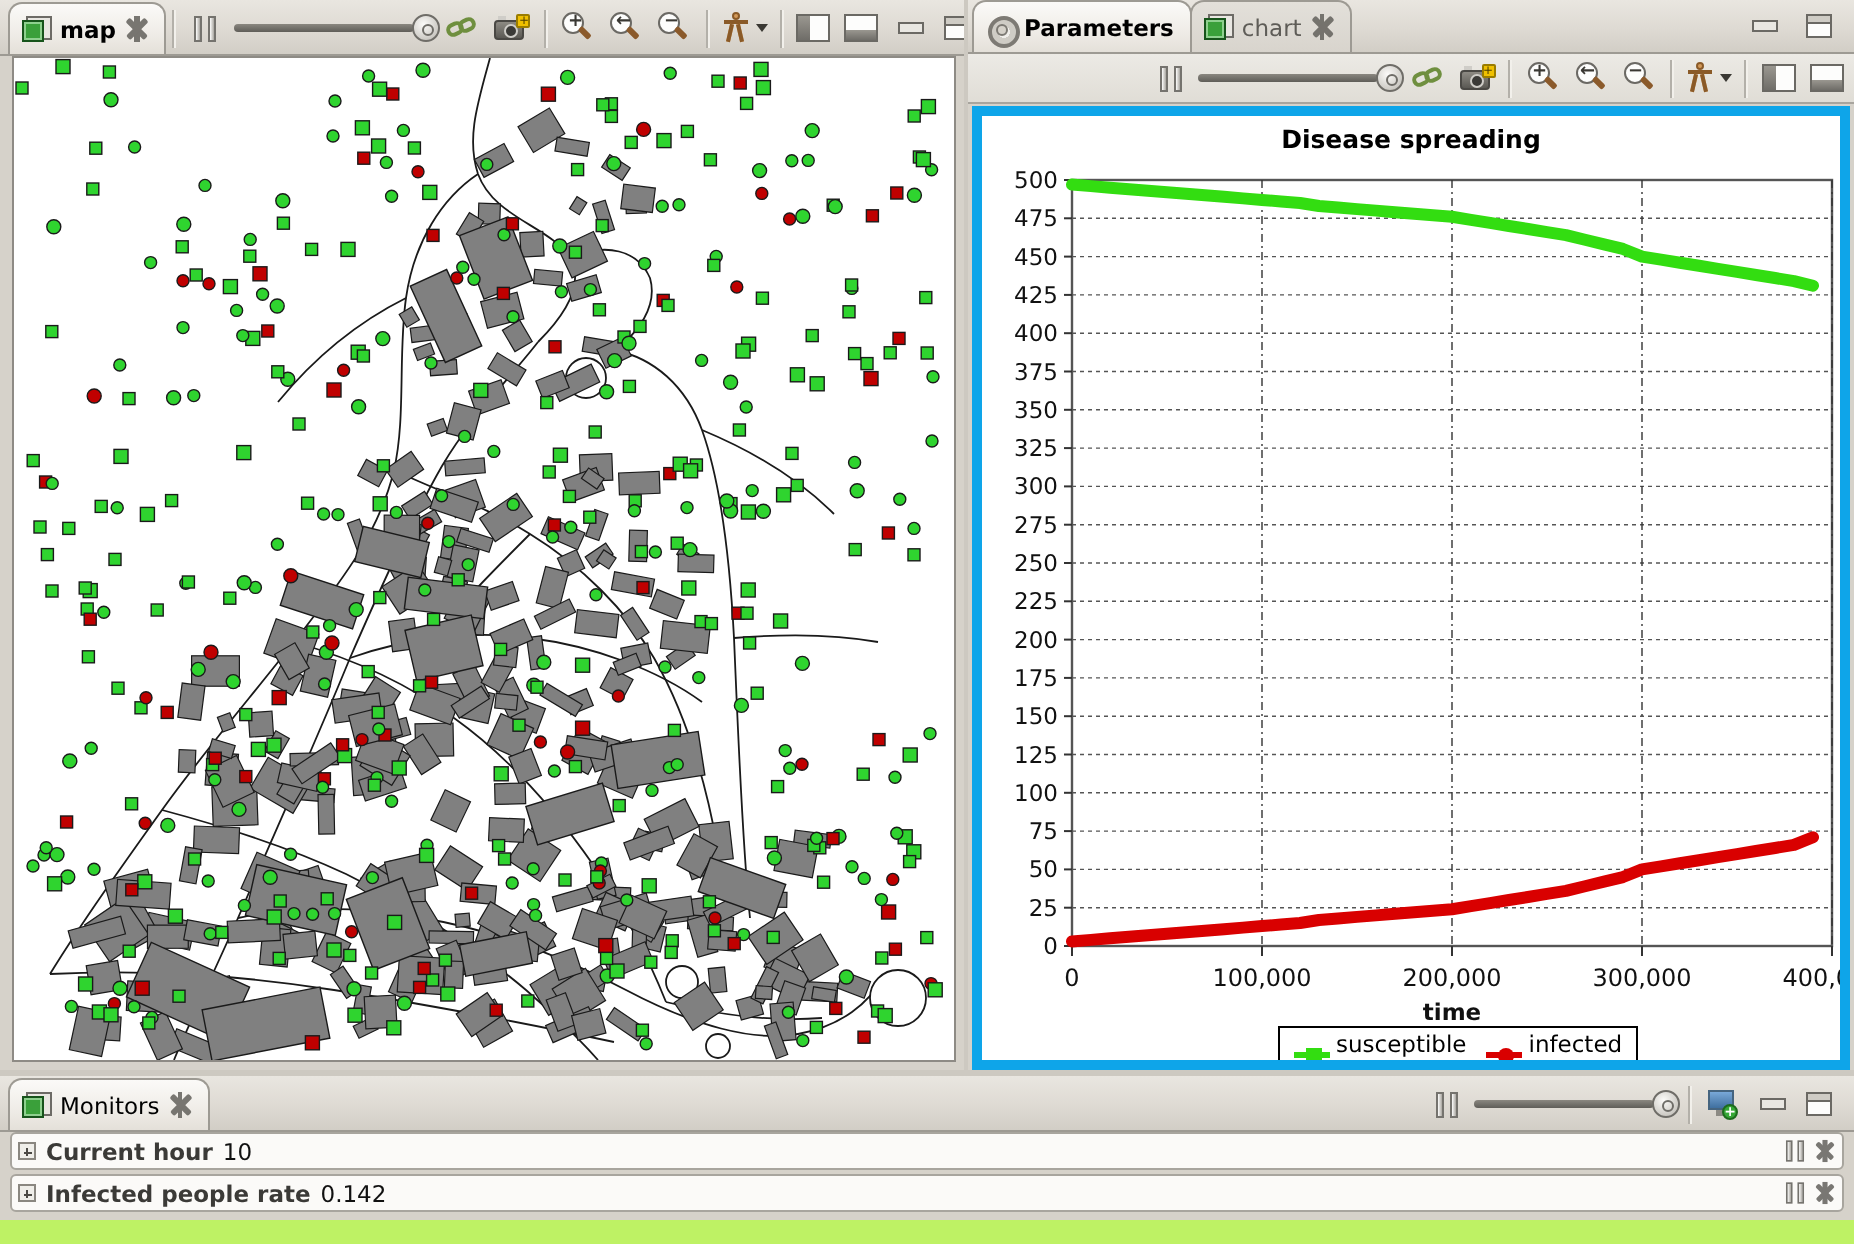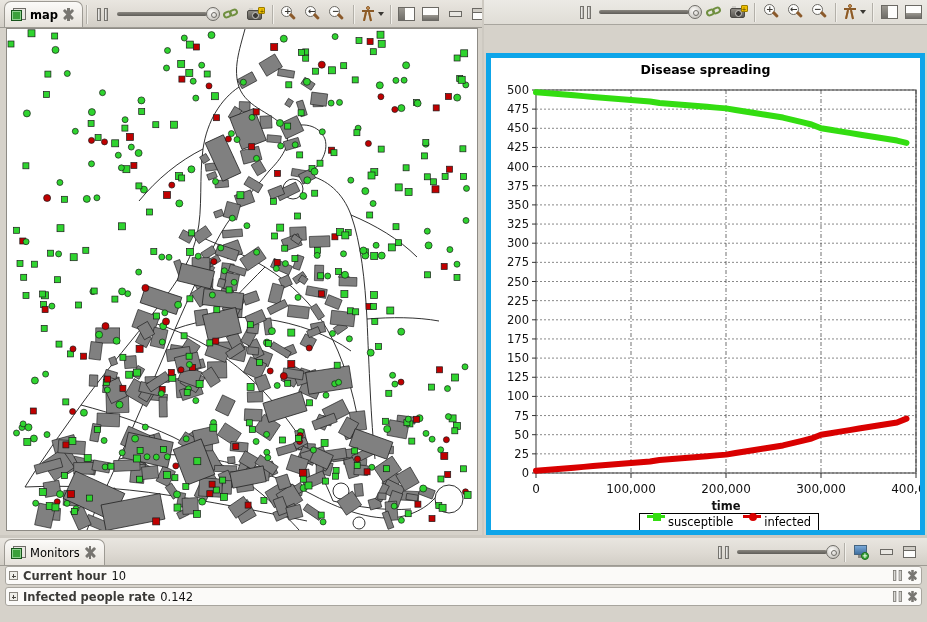--- a/index.html
+++ b/index.html
@@ -153,21 +153,21 @@
   #map-canvas svg{ display:block; }
 
   
   #right-panel { left:484px; top:0; width:443px; height:538px; }
   #chart-canvas {
     position:absolute; left:2px; top:53px; width:439px; height:482px;
     background:#ffffff; border:5px solid #0ea5e9; overflow:hidden;
   }
 
   
-  #bottom-panel { left:0; top:538px; width:927px; height:84px; }
+  #bottom-panel { left:0; top:538px; width:927px; height:72px; }
   .mon-list { position:absolute; left:5px; top:28px; right:5px; }
   .mon-row{
     display:flex; align-items:center; height:19px; margin-bottom:2px;
     background:#fbfaf8; border:1px solid #a8a59e; border-radius:3px;
     padding:0 3px; font-size:11.5px;
   }
   .mon-expand{ width:9px; height:9px; border:1px solid #8a8780; background:#efeee9;
      position:relative; margin-right:5px; flex:0 0 auto;}
   .mon-expand::before{content:"";position:absolute;left:1.5px;top:3.5px;width:4px;height:1px;background:#4b4944;}
   .mon-expand::after{content:"";position:absolute;left:3px;top:2px;width:1px;height:4px;background:#4b4944;}
@@ -182,21 +182,21 @@
   .sash-h{ position:absolute; left:0; top:535px; width:927px; height:3px; background:#cdc9c1;}
 
   .chart-title{
     position:absolute; left:0; right:0; top:4px; text-align:center;
     font-size:12.5px; font-weight:bold; color:#000;
   }
   .legend-box{
     position:absolute; border:1.4px solid #000; background:#fff;
     display:flex; align-items:center; gap:10px; padding:1px 7px; font-size:11.5px;
   }
-  .lg-item{ display:flex; align-items:flex-start; gap:3px;}
+  .lg-item{ display:flex; align-items:flex-end; gap:3px;}
   .lg-line{ width:18px; height:3px; position:relative;}
   .lg-line .dot{ position:absolute; left:6px; top:-2.5px; width:8px; height:8px;}
 </style>
 </head>
 <body>
 
 <div id="root">
 
   <div class="panel" id="left-panel">
     <div class="tabbar">
@@ -1001,20 +1001,41 @@
             <rect x="363.5" y="274.6" width="6" height="6" fill="#2fd42f" stroke="#1a1a1a" stroke-width="0.7"></rect>
             <circle cx="324.1" cy="74.1" r="3.0" fill="#2fd42f" stroke="#1a1a1a" stroke-width="0.7"></circle>
           </g>
         </svg>
     </div>
   </div>
 
   <div class="sash-v"></div>
 
   <div class="panel" id="right-panel">
+    <div class="tabbar" style="height:27px;">
+      <div class="tab" style="margin-left:2px;">
+        <span class="ico ico-gear"></span>
+        <span class="tab-label">Parameters</span>
+      </div>
+      <div class="tab inactive">
+        <span class="ico ico-view"></span>
+        <span class="tab-label">chart</span>
+        <span class="ico ico-close">
+            <i></i>
+          </span>
+      </div>
+      <div class="tabstrip-fill" style="display:flex;align-items:center;justify-content:flex-end;padding-right:6px;gap:4px;">
+        <div class="tb-btn">
+          <span class="min-ico"></span>
+        </div>
+        <div class="tb-btn">
+          <span class="max-ico"></span>
+        </div>
+      </div>
+    </div>
 
     <div class="toolbar">
       <div class="tb-btn">
         <span class="pause-ico">
             <span></span>
             <span></span>
           </span>
       </div>
       <div class="slider">
         <div class="track"></div>

